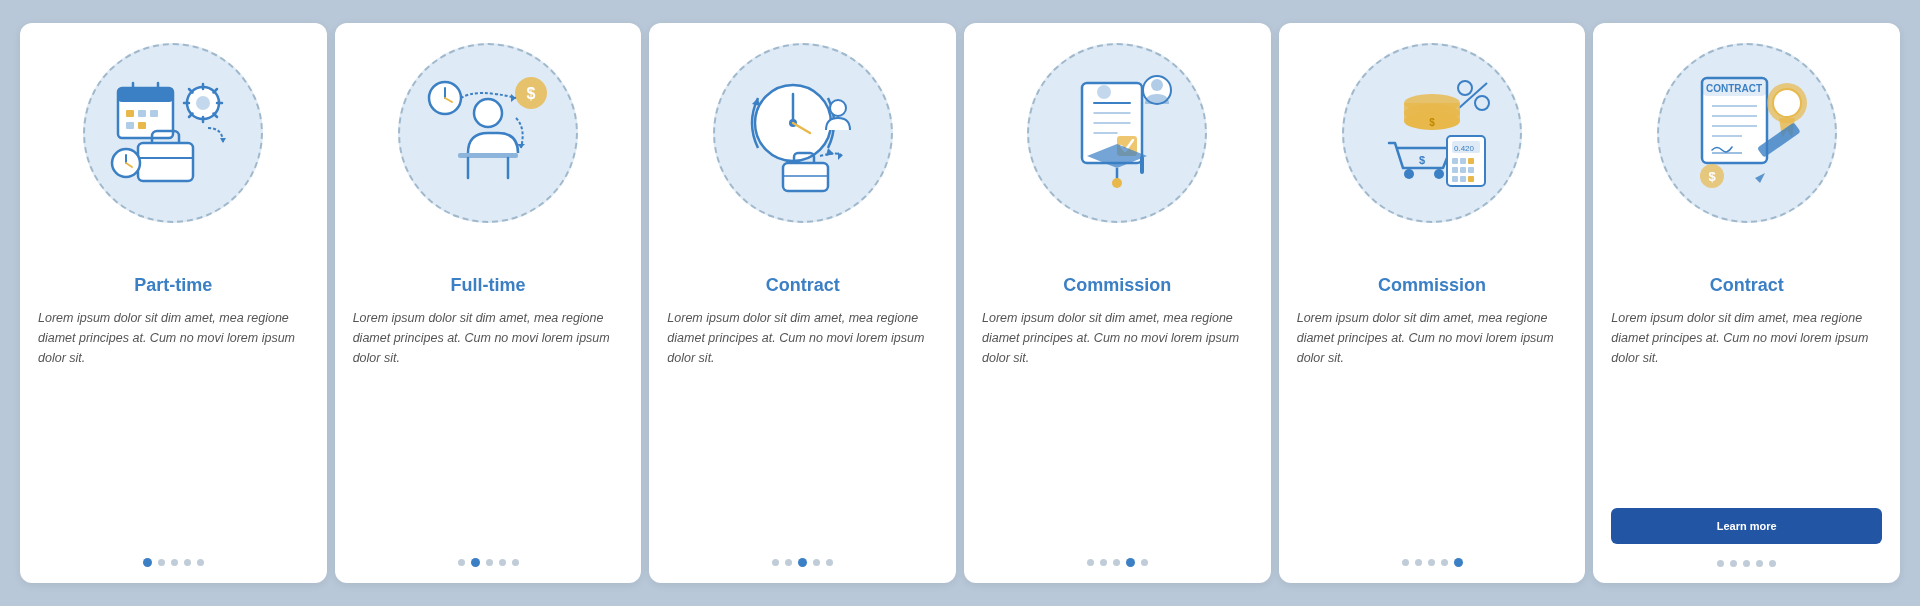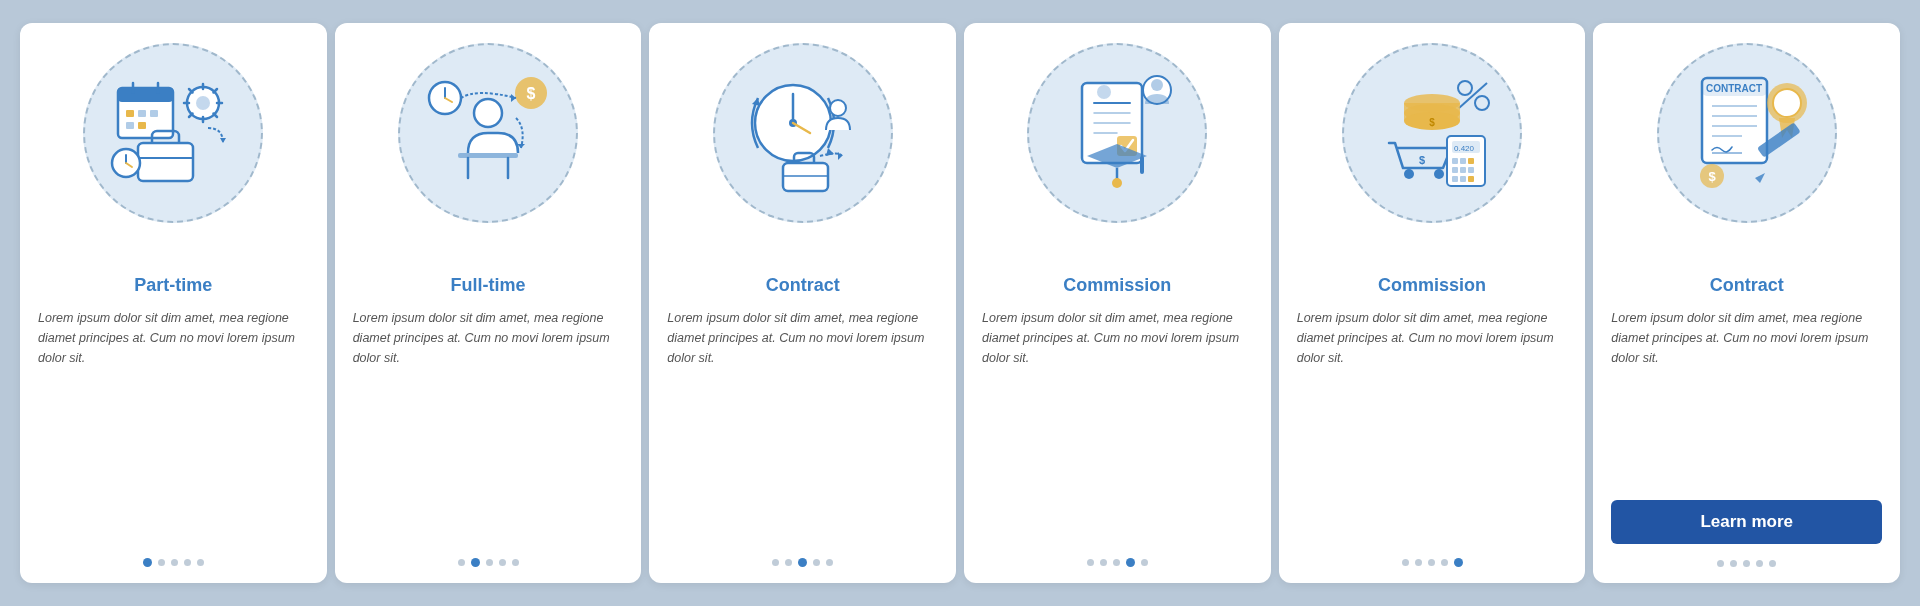--- a/index.html
+++ b/index.html
@@ -90,21 +90,21 @@
       width: 9px;
       height: 9px;
     }
 
     .learn-more-btn {
       background: #2255a4;
       color: white;
       border: none;
       border-radius: 6px;
       padding: 12px 28px;
-      font-size: 17px;
+      font-size: 11px;
       font-weight: 600;
       cursor: pointer;
       margin-top: 10px;
       width: 100%;
       text-align: center;
     }
   </style>
 </head>
 <body>
 

